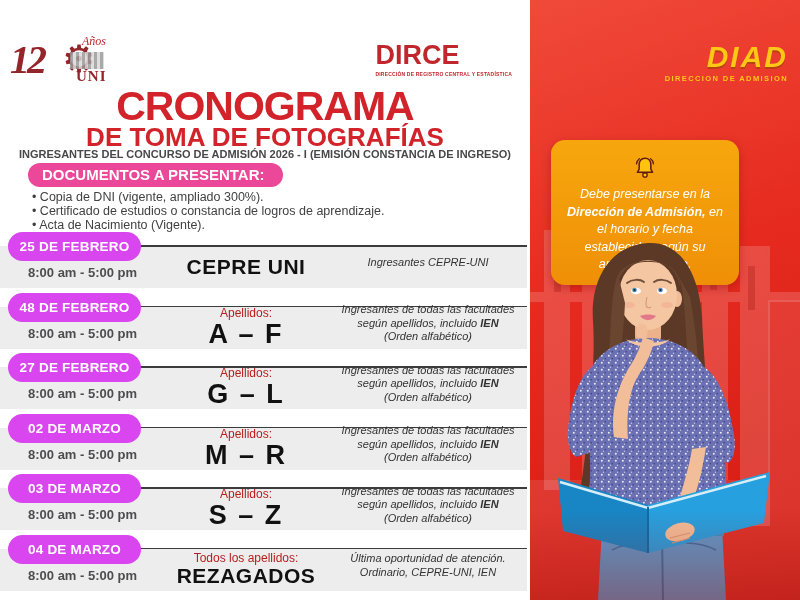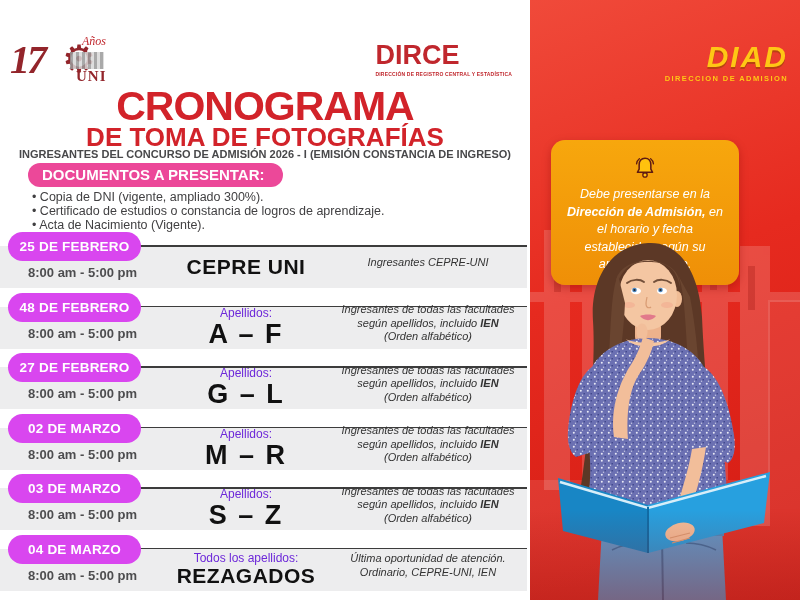--- a/index.html
+++ b/index.html
@@ -36,21 +36,21 @@
 
   
   .schedule { position:absolute; top:232px; left:0; width:530px; }
   .row { position:relative; height:56px; margin-bottom:4.5px; }
   .row-bg { position:absolute; top:14px; left:0; width:527px; height:42px; background:#EDEDEE; }
   .row-line { position:absolute; top:13px; left:138px; width:389px; height:1.5px; background:#3C3C3C; }
   .badge { position:absolute; top:0; left:8px; width:133px; height:29px; background:#d946ef; border-radius:15px;
     color:#fff; font-weight:700; font-size:13.5px; display:flex; align-items:center; justify-content:center; letter-spacing:.2px; }
   .time { position:absolute; top:33px; left:28px; font-weight:700; font-size:13px; color:#4D4D4F; }
   .group-col { position:absolute; left:160px; width:172px; top:14px; height:42px; display:flex; flex-direction:column; align-items:center; justify-content:center; }
-  .group-label { font-size:12px; color:#6d28d9; line-height:1.1; }
+  .group-label { font-size:12px; color:#b91c1c; line-height:1.1; }
   .group-value { font-weight:700; font-size:21px; line-height:1.05; letter-spacing:.5px; color:#111; }
   .group-value.xl { font-size:27px; letter-spacing:2px; }
   .note-col { position:absolute; left:330px; width:196px; top:14px; height:34px; display:flex; flex-direction:column; justify-content:center; text-align:center; font-style:italic; font-size:11px; color:#333; line-height:1.22; }
   .note-col b { font-weight:700; }
 
   
   .right-panel { position:relative; width:270px; height:600px; overflow:hidden;
     background:linear-gradient(160deg,#F04A3A 0%,#E62A1F 45%,#D21A12 100%); }
   .right-panel::after { content:""; position:absolute; left:0; bottom:0; width:100%; height:90px;
     background:linear-gradient(180deg, rgba(160,10,5,0) 0%, rgba(160,10,5,.35) 100%); pointer-events:none; }
@@ -72,21 +72,21 @@
   .student { position:absolute; left:0; bottom:0; }
 </style>
 </head>
 <body>
 
 <div class="poster">
 
   <div class="left-panel">
 
     <div class="uni-logo">
-      <span class="uni-150">17</span>
+      <span class="uni-150">12</span>
       <span class="uni-gear">⚙</span>
       <span class="uni-anos">Años</span>
       <span class="uni-building"></span>
       <span class="uni-name">UNI</span>
     </div>
 
     <div class="dirce-logo">
       <div class="dirce-name">DIRCE</div>
       <div class="dirce-sub">DIRECCIÓN DE REGISTRO CENTRAL Y ESTADÍSTICA</div>
     </div>

